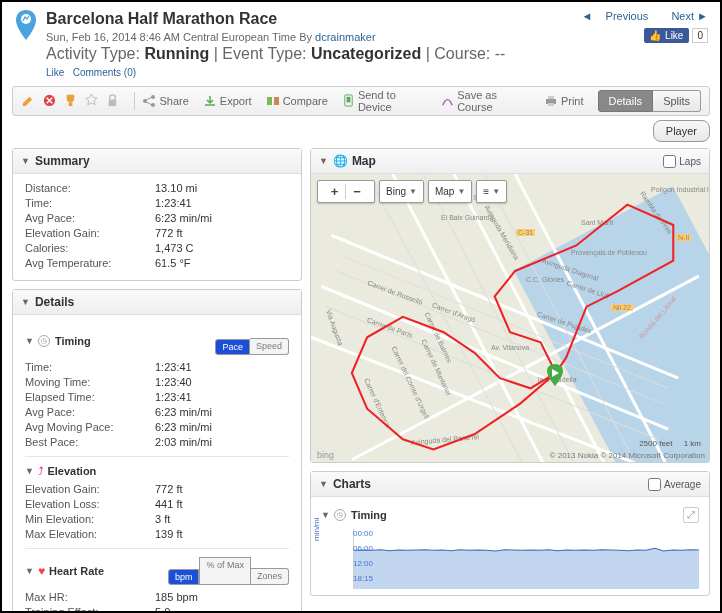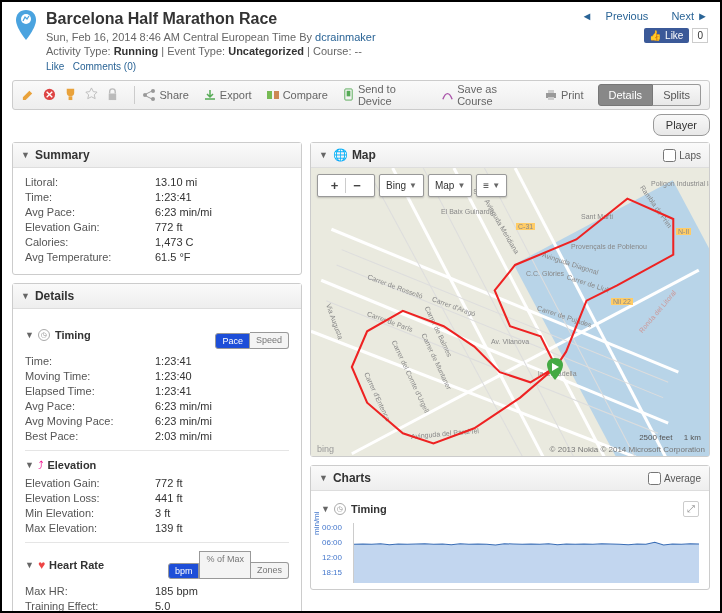--- a/index.html
+++ b/index.html
@@ -3,21 +3,21 @@
 <meta charset="utf-8">
 <style>
 * { margin:0; padding:0; box-sizing:border-box; }
 body { font-family:Arial,Helvetica,sans-serif; font-size:11px; color:#333; background:#fff; width:722px; height:613px; overflow:hidden; border:2px solid #000; position:relative; }
 .header { display:flex; padding:8px 12px 4px 12px; }
 .pin-icon { width:24px; height:30px; margin-right:8px; }
 .header-main { flex:1; }
 .title { font-size:16px; font-weight:bold; color:#333; margin-bottom:3px; }
 .subtitle { font-size:11px; color:#666; }
 .subtitle .user { color:#2a6496; }
-.activity-line { font-size:11px; color:#666; margin-top:2px; }
+.activity-line { font-size:16px; color:#666; margin-top:2px; }
 .activity-line b { color:#333; }
 .like-comments { font-size:10px; color:#2a6496; margin-top:4px; }
 .nav-links { text-align:right; font-size:11px; color:#2a6496; }
 .nav-links span { margin-left:10px; }
 .fb-like { display:inline-flex; align-items:center; margin-top:6px; }
 .fb-btn { background:#3b5998; color:#fff; font-size:10px; padding:2px 6px; border-radius:2px; display:flex; align-items:center; }
 .fb-count { border:1px solid #ccc; padding:1px 4px; margin-left:3px; font-size:10px; background:#fff; }
 .toolbar { background:linear-gradient(#fafafa,#eee); border:1px solid #ccc; border-radius:3px; margin:4px 10px; padding:4px 8px; display:flex; align-items:center; height:30px; }
 .tb-icon { width:16px; height:16px; margin-right:6px; display:inline-block; }
 .tb-sep { width:1px; height:18px; background:#ccc; margin:0 8px; }
@@ -67,21 +67,21 @@
 .route path { stroke:#e22; stroke-width:2; fill:none; }
 .streets { position:absolute; inset:0; }
 .st-lbl { position:absolute; font-size:7px; color:#888; white-space:nowrap; }
 .start-pin { position:absolute; left:235px; top:190px; width:18px; height:22px; }
 .map-credit { position:absolute; bottom:2px; right:4px; font-size:8px; color:#777; }
 .map-scale { position:absolute; bottom:14px; right:8px; font-size:8px; color:#555; }
 .map-bing { position:absolute; bottom:2px; left:6px; font-size:9px; color:#999; }
 .chart-panel .panel-body { padding:6px 10px; }
 .chart-area { height:60px; position:relative; border-left:1px solid #ccc; margin-left:32px; }
 .chart-ylabels { position:absolute; left:-32px; top:0; font-size:8px; color:#4477cc; }
-.chart-ylabels div { height:15px; }
+.chart-ylabels div { height:15px;margin-left:31px; }
 .chart-yaxis { position:absolute; left:-42px; top:12px; font-size:8px; color:#4477cc; transform:rotate(-90deg); transform-origin:left top; }
 .chart-svg { width:100%; height:60px; }
 .expand-ic { margin-left:auto; font-size:10px; color:#888; border:1px solid #ccc; padding:1px 3px; border-radius:2px; }
 </style>
 </head>
 <body>
 
 <div class="header">
   <div class="pin-icon">
     <svg viewBox="0 0 24 30">
@@ -189,21 +189,21 @@
 <div class="content">
   <div class="col-left">
 
     <div class="panel">
       <div class="panel-hd">
           <span class="tri">▼</span>
           <span>Summary</span>
         </div>
       <div class="panel-body" id="summary-rows">
           <div class="kv">
-            <span class="k">Litoral:</span>
+            <span class="k">Distance:</span>
             <span class="v">13.10 mi</span>
           </div>
           <div class="kv">
             <span class="k">Time:</span>
             <span class="v">1:23:41</span>
           </div>
           <div class="kv">
             <span class="k">Avg Pace:</span>
             <span class="v">6:23 min/mi</span>
           </div>

